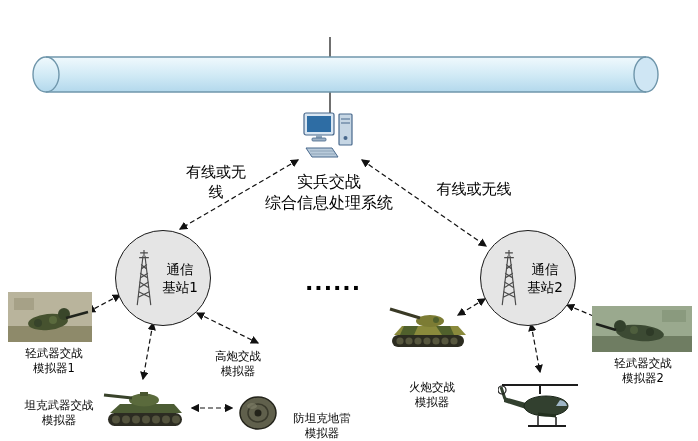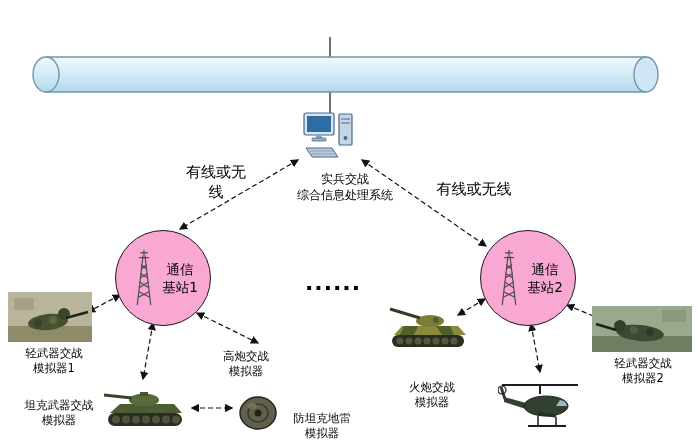--- a/index.html
+++ b/index.html
@@ -8,21 +8,21 @@
   .wires{position:absolute;left:0;top:0;z-index:1;}
   .solid{stroke:#222;stroke-width:1.3;}
   .dash{stroke:#111;stroke-width:1.2;stroke-dasharray:5 3;fill:none;}
   .pipe-line{stroke:#6f96ab;stroke-width:1.4;}
   .lbl{position:absolute;text-align:center;white-space:pre-line;line-height:1.3;z-index:4;}
   .platform{position:absolute;left:163px;top:7px;width:334px;height:30px;border-radius:15px;
             background:linear-gradient(#f4fbfe,#d8effa);border:1.5px solid #4da0cd;
             display:flex;align-items:center;justify-content:center;font-size:13.5px;z-index:4;}
   .pipe-label{position:absolute;left:230px;top:61px;width:200px;text-align:center;
               font-size:17px;font-weight:bold;z-index:4;}
-  .circle{position:absolute;width:94px;height:94px;background:#f9a8d4;border:1.4px solid #1a1a1a;
+  .circle{position:absolute;width:94px;height:94px;background:#e5e5e5;border:1.4px solid #1a1a1a;
           border-radius:50%;display:flex;align-items:center;justify-content:center;gap:2px;z-index:3;}
   .st-lbl{font-size:13.5px;white-space:pre-line;text-align:center;line-height:1.35;}
   .img{position:absolute;z-index:2;line-height:0;}
   .dots{position:absolute;left:300px;top:270px;width:66px;text-align:center;font-size:22px;
         font-weight:bold;letter-spacing:1px;z-index:4;}
   .link-lbl{font-size:15px;}
   .sm{font-size:11.5px;}
 </style>
 </head>
 <body>
@@ -78,21 +78,21 @@
       <rect x="36" y="2" width="13" height="31" rx="1" fill="#c6d6e4" stroke="#48688c" stroke-width="1.2"></rect>
       <line x1="38" y1="7" x2="47" y2="7" stroke="#48688c"></line>
       <line x1="38" y1="11" x2="47" y2="11" stroke="#48688c"></line>
       <circle cx="42.5" cy="26" r="2" fill="#48688c"></circle>
       <polygon points="3,36 29,36 35,45 9,45" fill="#b9cbdb" stroke="#48688c" stroke-width="1"></polygon>
       <line x1="7" y1="39" x2="31" y2="39" stroke="#7d94aa" stroke-width="0.7"></line>
       <line x1="8" y1="42" x2="32" y2="42" stroke="#7d94aa" stroke-width="0.7"></line>
     </svg>
   </div>
 
-  <div class="lbl" style="left:278px;top:172px;width:134px;font-size:12px;">实兵交战
+  <div class="lbl" style="left:262px;top:172px;width:134px;font-size:16px;">实兵交战
 综合信息处理系统</div>
 
   <div class="lbl link-lbl" style="left:180px;top:163px;width:72px;">有线或无线</div>
   <div class="lbl link-lbl" style="left:436px;top:180px;width:76px;">有线或无线</div>
 
   <div class="circle" style="left:115px;top:230px;">
     <svg width="32" height="58" viewBox="0 0 32 60">
       <path d="M9,58 L15,7 M23,58 L17,7 M10,50 L22,44 M22,50 L10,44 M11,40 L21,34 M21,40 L11,34 M12,30 L20,25 M20,30 L12,25 M13,21 L19,16 M19,21 L13,16 M16,7 L16,1 M11,9 L21,9 M12,4 L20,4" fill="none" stroke="#4a4a4a" stroke-width="1.2"></path>
     </svg>
     <span class="st-lbl">通信
@@ -117,21 +117,21 @@
       <ellipse cx="40" cy="30" rx="20" ry="8" fill="#46522f" transform="rotate(-6 40 30)"></ellipse>
       <circle cx="56" cy="22" r="6" fill="#39462a"></circle>
       <circle cx="30" cy="31" r="4" fill="#37432a"></circle>
       <circle cx="45" cy="28" r="4" fill="#5a6a3d"></circle>
       <line x1="58" y1="26" x2="80" y2="20" stroke="#20241c" stroke-width="2.5"></line>
     </svg>
   </div>
   <div class="lbl sm" style="left:6px;top:346px;width:96px;">轻武器交战
 模拟器1</div>
 
-  <div class="lbl sm" style="left:206px;top:349px;width:80px;">高炮交战
+  <div class="lbl sm" style="left:198px;top:349px;width:80px;">高炮交战
 模拟器</div>
 
   <div class="img" style="left:102px;top:383px;">
     <svg width="86" height="48" viewBox="0 0 86 48">
       <rect x="6" y="30" width="74" height="13" rx="6.5" fill="#2c2c22"></rect>
       <circle cx="14" cy="36.5" r="4" fill="#53533d"></circle>
         <circle cx="24" cy="36.5" r="4" fill="#53533d"></circle>
       <circle cx="34" cy="36.5" r="4" fill="#53533d"></circle>
         <circle cx="44" cy="36.5" r="4" fill="#53533d"></circle>
       <circle cx="54" cy="36.5" r="4" fill="#53533d"></circle>

